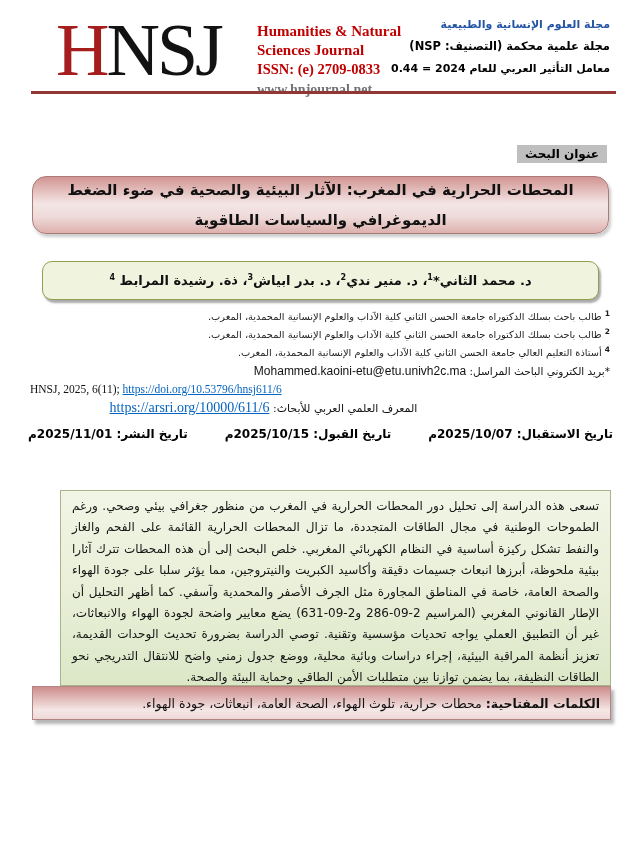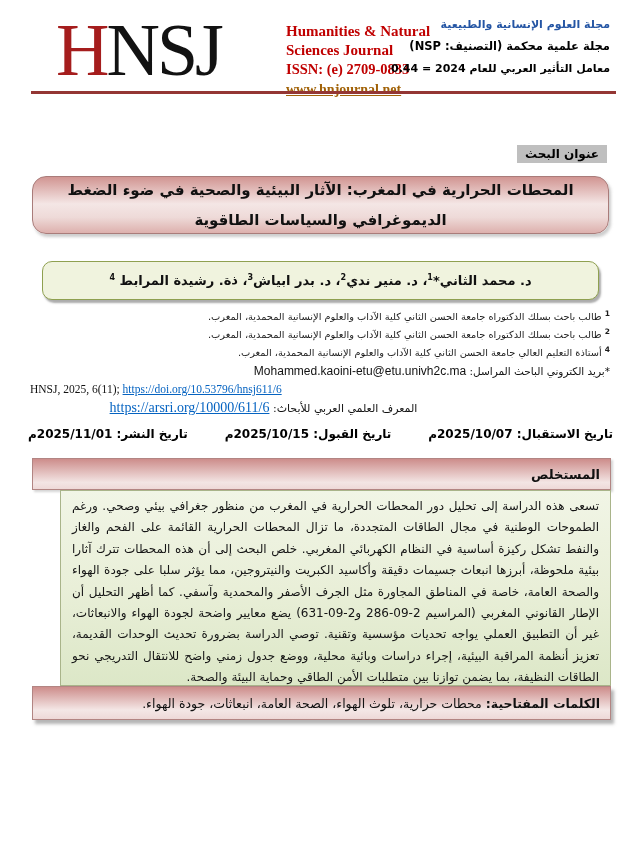--- a/index.html
+++ b/index.html
@@ -9,27 +9,27 @@
     background:#ffffff; overflow:hidden;
   }
   .ar { direction:rtl; font-family:"DejaVu Sans", sans-serif; }
 
   
   .logo { position:absolute; left:56px; top:10px; font-family:"Liberation Serif", serif;
           font-size:74px; line-height:80px; letter-spacing:-3px; }
   .logo .h { color:#a51d1d; }
   .logo .nsj { color:#121212;margin-top:34px; }
 
-  .en-block { position:absolute; left:257px; top:22px; width:160px;margin-left:29px; }
+  .en-block { position:absolute; left:257px; top:22px; width:160px; }
   .en-name { color:#c00000; font-weight:bold; font-size:15px; line-height:19px;
              font-family:"Liberation Serif", serif; }
   .en-issn { color:#c00000; font-weight:bold; font-size:14.5px; line-height:19px;
              font-family:"Liberation Serif", serif; }
-  .en-site { color:#a16207; font-weight:bold; font-size:14px; line-height:19px;
-             text-decoration:underline; font-family:"Liberation Serif", serif; display:inline-block;text-align:center; }
+  .en-site { color:#737373; font-weight:bold; font-size:14px; line-height:19px;
+             font-family:"Liberation Serif", serif; display:inline-block;text-align:center; }
 
   .ar-block { position:absolute; right:27px; top:18px; text-align:right; }
   .ar-name { color:#2455a4; font-weight:bold; font-size:11px; margin-bottom:8px; }
   .ar-sub  { color:#000; font-weight:bold; font-size:11.5px; margin-bottom:9px; }
   .ar-if   { color:#000; font-weight:bold; font-size:11px; }
 
   .header-rule { position:absolute; left:31px; right:21px; top:91px; height:3px;
                  background:#943634; }
 
   
@@ -142,23 +142,20 @@
   <div class="arsri-line ar">
     <span>المعرف العلمي العربي للأبحاث:  </span><a class="link">https://arsri.org/10000/611/6</a>
   </div>
 
   <div class="dates-row ar">
     <div><span>تاريخ الاستقبال:  </span><span>2025/10/07م</span></div>
     <div><span>تاريخ القبول: </span><span>2025/10/15م</span></div>
     <div><span>تاريخ النشر: </span><span>2025/11/01م</span></div>
   </div>
 
-  <div class="abs-bar ar">
-    <span>المستخلص</span>
-  </div>
   <div class="abs-box ar">
     <span>تسعى هذه الدراسة إلى تحليل دور المحطات الحرارية في المغرب من منظور جغرافي بيئي وصحي. ورغم الطموحات الوطنية في مجال الطاقات المتجددة، ما تزال المحطات الحرارية القائمة على الفحم والغاز والنفط تشكل ركيزة أساسية في النظام الكهربائي المغربي. خلص البحث إلى أن هذه المحطات تترك آثارا بيئية ملحوظة، أبرزها انبعاث جسيمات دقيقة وأكاسيد الكبريت والنيتروجين، مما يؤثر سلبا على جودة الهواء والصحة العامة، خاصة في المناطق المجاورة مثل الجرف الأصفر والمحمدية وآسفي. كما أظهر التحليل أن الإطار القانوني المغربي (المراسيم 2-09-286 و2-09-631) يضع معايير واضحة لجودة الهواء والانبعاثات، غير أن التطبيق العملي يواجه تحديات مؤسسية وتقنية. توصي الدراسة بضرورة تحديث الوحدات القديمة، تعزيز أنظمة المراقبة البيئية، إجراء دراسات وبائية محلية، ووضع جدول زمني واضح للانتقال التدريجي نحو الطاقات النظيفة، بما يضمن توازنا بين متطلبات الأمن الطاقي وحماية البيئة والصحة.</span>
   </div>
 
   <div class="kw-bar ar">
     <span class="lbl">الكلمات المفتاحية:</span><span> محطات حرارية، تلوث الهواء، الصحة العامة، انبعاثات، جودة الهواء.</span>
   </div>
 
 </div>
 

